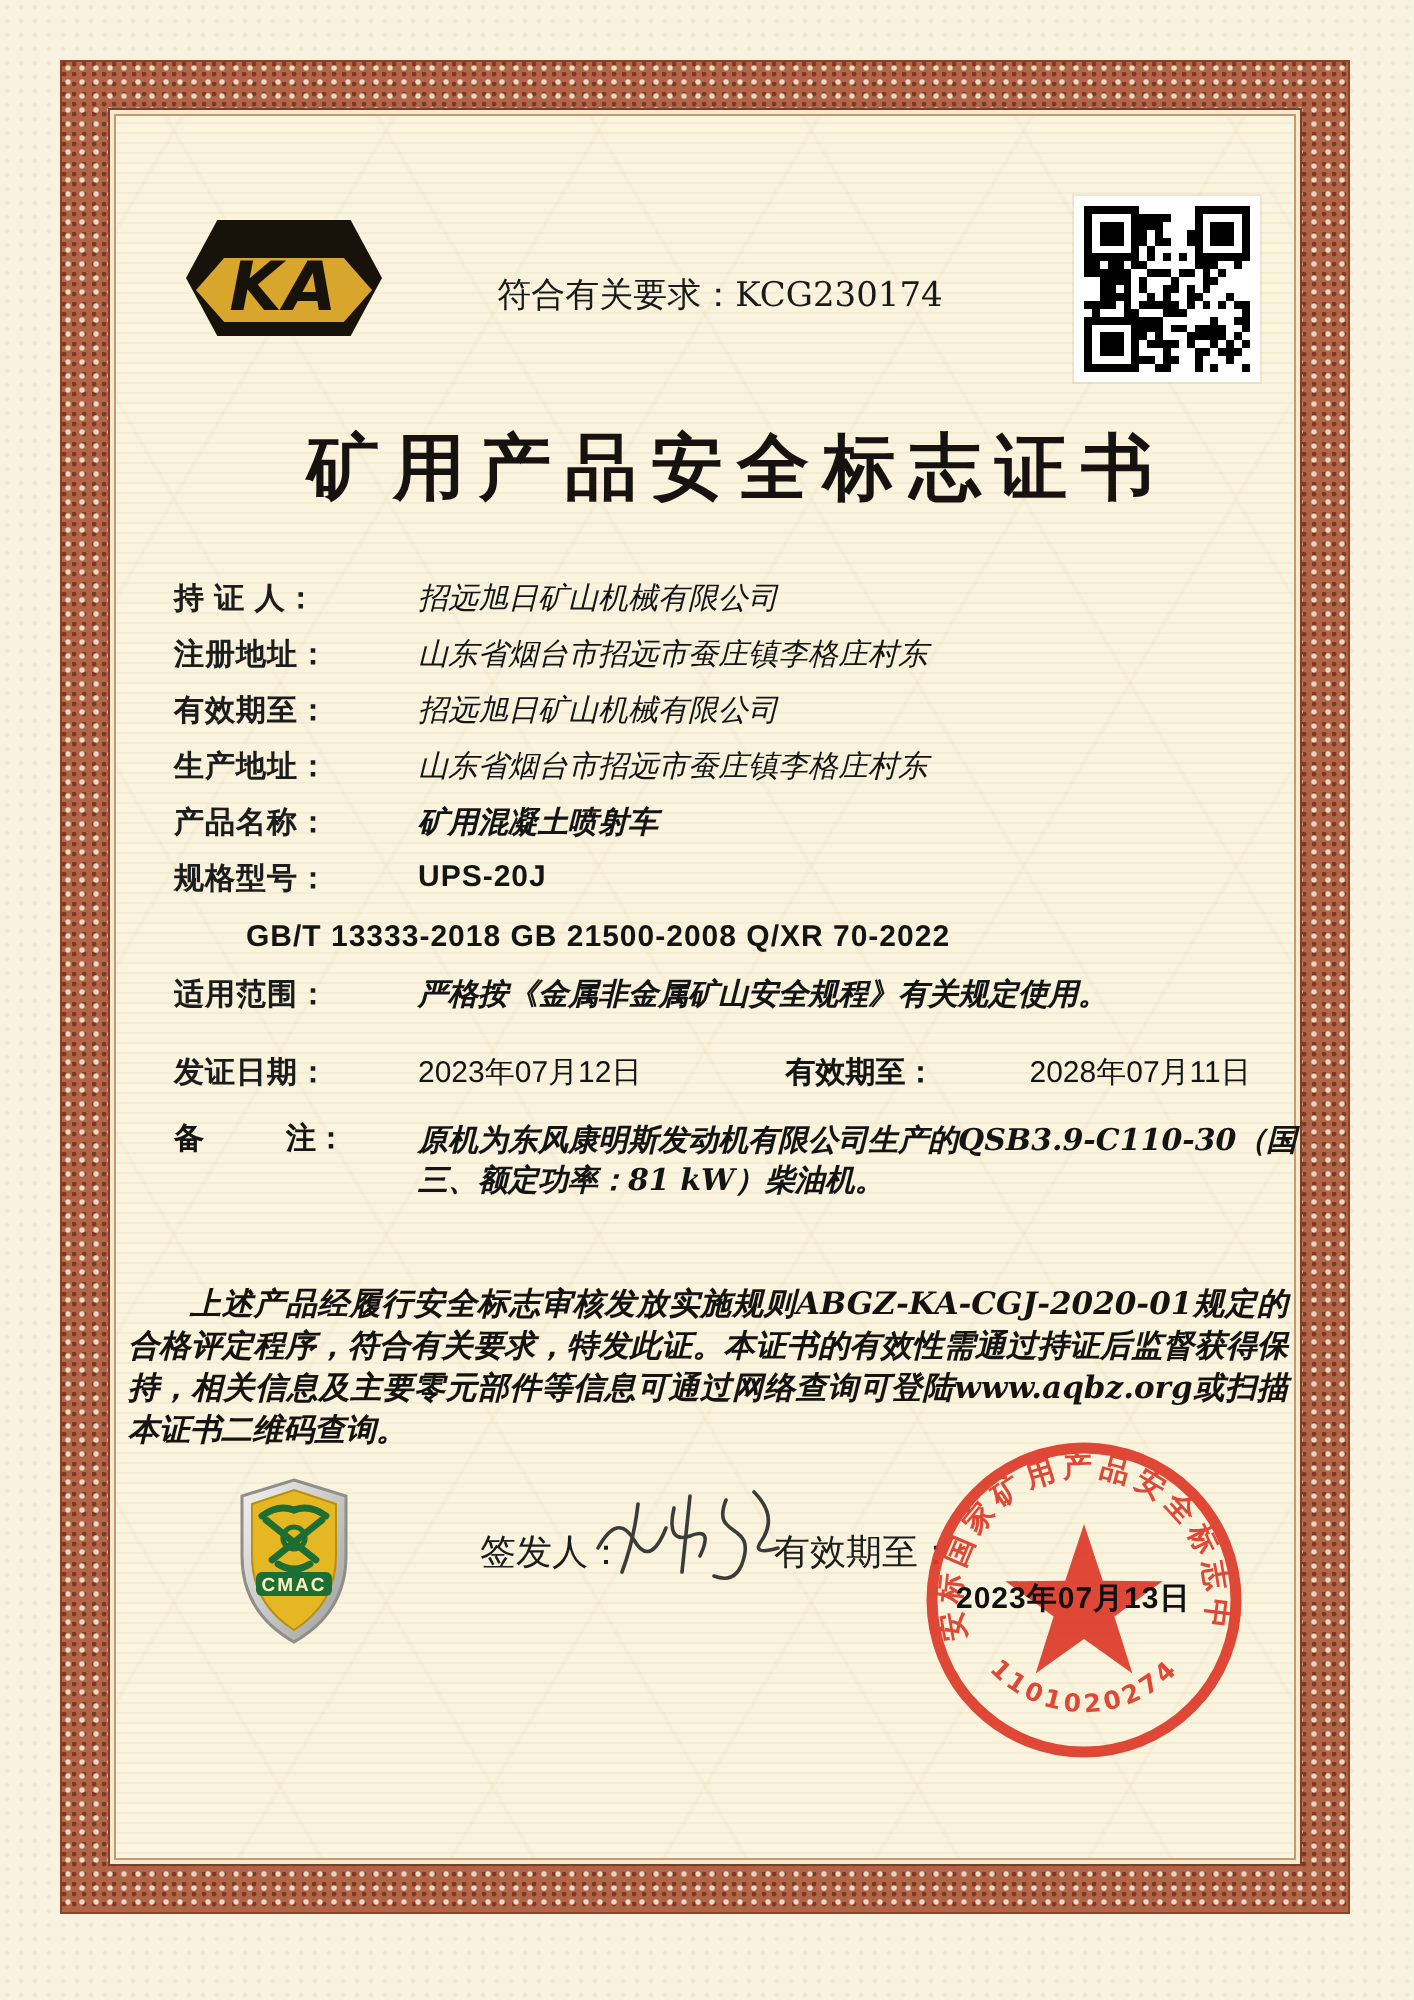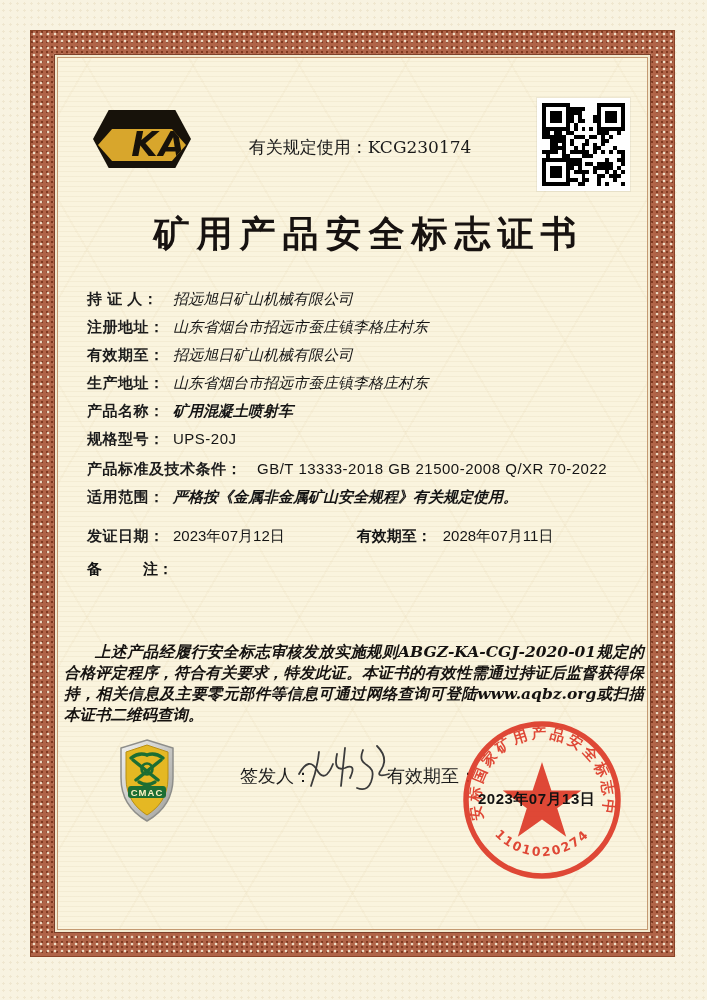--- a/index.html
+++ b/index.html
@@ -29,43 +29,43 @@
       repeating-linear-gradient(60deg,rgba(200,170,110,.06) 0 2px,transparent 2px 92px),
       repeating-linear-gradient(-60deg,rgba(200,170,110,.06) 0 2px,transparent 2px 92px);
     border:1px solid #7c402a;
     box-shadow:inset 0 0 0 2px #f3ead0, inset 0 0 0 3px #c49a72;
   }
   
   .ka{position:absolute;left:93px;top:110px;width:98px;height:58px;
       clip-path:polygon(0% 50%,16% 0%,84% 0%,100% 50%,84% 100%,16% 100%);
       background:#17120a;display:flex;align-items:center;justify-content:center;}
   .ka-in{width:88px;height:32px;clip-path:polygon(0% 50%,16% 0%,84% 0%,100% 50%,84% 100%,16% 100%);
-      background:#d8a62c;display:flex;align-items:center;justify-content:flex-end;margin-top:12px;}
+      background:#d8a62c;display:flex;align-items:center;justify-content:center;margin-top:12px;}
   .ka-in span{font-family:"DejaVu Sans",sans-serif;font-weight:bold;font-style:italic;
       font-size:34px;color:#17120a;letter-spacing:1px;line-height:1;transform:translateY(-1px);}
   
   .certline{position:absolute;left:200px;top:136px;width:320px;text-align:center;
       font-family:"DejaVu Serif","Liberation Serif",serif;font-size:17px;color:#1a1a1a;}
   
   .qr{position:absolute;left:537px;top:98px;width:93px;height:93px;background:#fff;
       box-shadow:0 0 0 1px rgba(0,0,0,.05);}
   .qr svg{position:absolute;left:5px;top:5px;}
   
   .title{position:absolute;left:0;top:210px;width:100%;text-align:center;
       font-family:"DejaVu Serif","Liberation Serif",serif;font-weight:bold;
       font-size:36px;letter-spacing:7px;color:#171210;padding-left:15px;}
   
   .row{position:absolute;left:87px;right:58px;display:flex;align-items:flex-start;
       font-size:15px;color:#141414;}
   .lbl{flex:0 0 86px;font-weight:700;color:#1c1c1c;letter-spacing:.5px;white-space:pre;}
   .lbl.wide{flex:0 0 170px;}
-  .val{font-family:"DejaVu Serif","Liberation Serif",serif;}
+  .val{font-family:"DejaVu Serif","Liberation Serif",serif;margin-left:36px;}
   .val.kai{font-style:italic;font-weight:500;}
   .val.kaib{font-style:italic;font-weight:700;}
-  .val.mono{font-family:"Liberation Sans",sans-serif;font-weight:400;letter-spacing:.5px;text-align:center;}
+  .val.mono{font-family:"Liberation Sans",sans-serif;font-weight:700;letter-spacing:.5px;text-align:center;}
   .val.date{font-family:"Liberation Sans",sans-serif;font-weight:500;}
   .r1{top:290px}.r2{top:318px}.r3{top:346px}.r4{top:374px}.r5{top:402px}
   .r6{top:430px}.r7{top:460px}.r8{top:488px}
   .rdate{top:527px}
   .rdate .lbl2{flex:0 0 86px;font-weight:700;margin-left:72px;white-space:pre;}
   .rremark{top:560px}
   .lbl-split{flex:0 0 86px;display:flex;justify-content:space-between;font-weight:700;}
   .rremark .val{width:470px;line-height:20px;}
   
   .statement{position:absolute;left:64px;top:641px;width:580px;
@@ -87,21 +87,21 @@
   <div class="frame">
     <div class="inner"></div>
   </div>
 
   <div class="ka">
     <div class="ka-in">
       <span>KA</span>
     </div>
   </div>
 
-  <div class="certline"><span>有关规定使用：</span><span>KCG230174</span></div>
+  <div class="certline"><span>符合有关要求：</span><span>KCG230174</span></div>
 
   <div class="qr">
     <svg id="qrsvg" width="83" height="83" viewBox="0 0 21 21" shape-rendering="crispEdges">
         <rect x="7" y="1" width="1" height="1" fill="#000"></rect>
         <rect x="8" y="1" width="1" height="1" fill="#000"></rect>
         <rect x="9" y="1" width="1" height="1" fill="#000"></rect>
         <rect x="10" y="1" width="1" height="1" fill="#000"></rect>
         <rect x="7" y="2" width="1" height="1" fill="#000"></rect>
         <rect x="8" y="2" width="1" height="1" fill="#000"></rect>
         <rect x="9" y="2" width="1" height="1" fill="#000"></rect>
@@ -267,40 +267,40 @@
   </div>
   <div class="row r5">
     <span class="lbl">产品名称：</span>
     <span class="val kaib">矿用混凝土喷射车</span>
   </div>
   <div class="row r6">
     <span class="lbl">规格型号：</span>
     <span class="val mono">UPS-20J</span>
   </div>
   <div class="row r7">
-    <span class="lbl wide">产品标准及技术条件：</span>
     <span class="val mono">GB/T 13333-2018 GB 21500-2008 Q/XR 70-2022</span>
   </div>
   <div class="row r8">
     <span class="lbl">适用范围：</span>
     <span class="val kaib">严格按《金属非金属矿山安全规程》有关规定使用。</span>
   </div>
 
   <div class="row rdate">
     <span class="lbl">发证日期：</span>
     <span class="val date">2023年07月12日</span>
     <span class="lbl2">有效期至：</span>
     <span class="val date">2028年07月11日</span>
   </div>
 
   <div class="row rremark">
     <span class="lbl-split">
       <i style="font-style:normal">备</i>
       <i style="font-style:normal">注：</i>
     </span>
+    <span class="val kaib">原机为东风康明斯发动机有限公司生产的QSB3.9-C110-30（国三、额定功率：81 kW）柴油机。</span>
   </div>
 
   <div class="statement">上述产品经履行安全标志审核发放实施规则ABGZ-KA-CGJ-2020-01规定的合格评定程序，符合有关要求，特发此证。本证书的有效性需通过持证后监督获得保持，相关信息及主要零元部件等信息可通过网络查询可登陆www.aqbz.org或扫描本证书二维码查询。</div>
 
   <div class="cmac">
     <svg width="58" height="86" viewBox="0 0 58 86">
       <defs>
         <linearGradient id="sil" x1="0" y1="0" x2="1" y2="1">
           <stop offset="0" stop-color="#f2f2f0"></stop>
             <stop offset=".5" stop-color="#c9c9c6"></stop>

